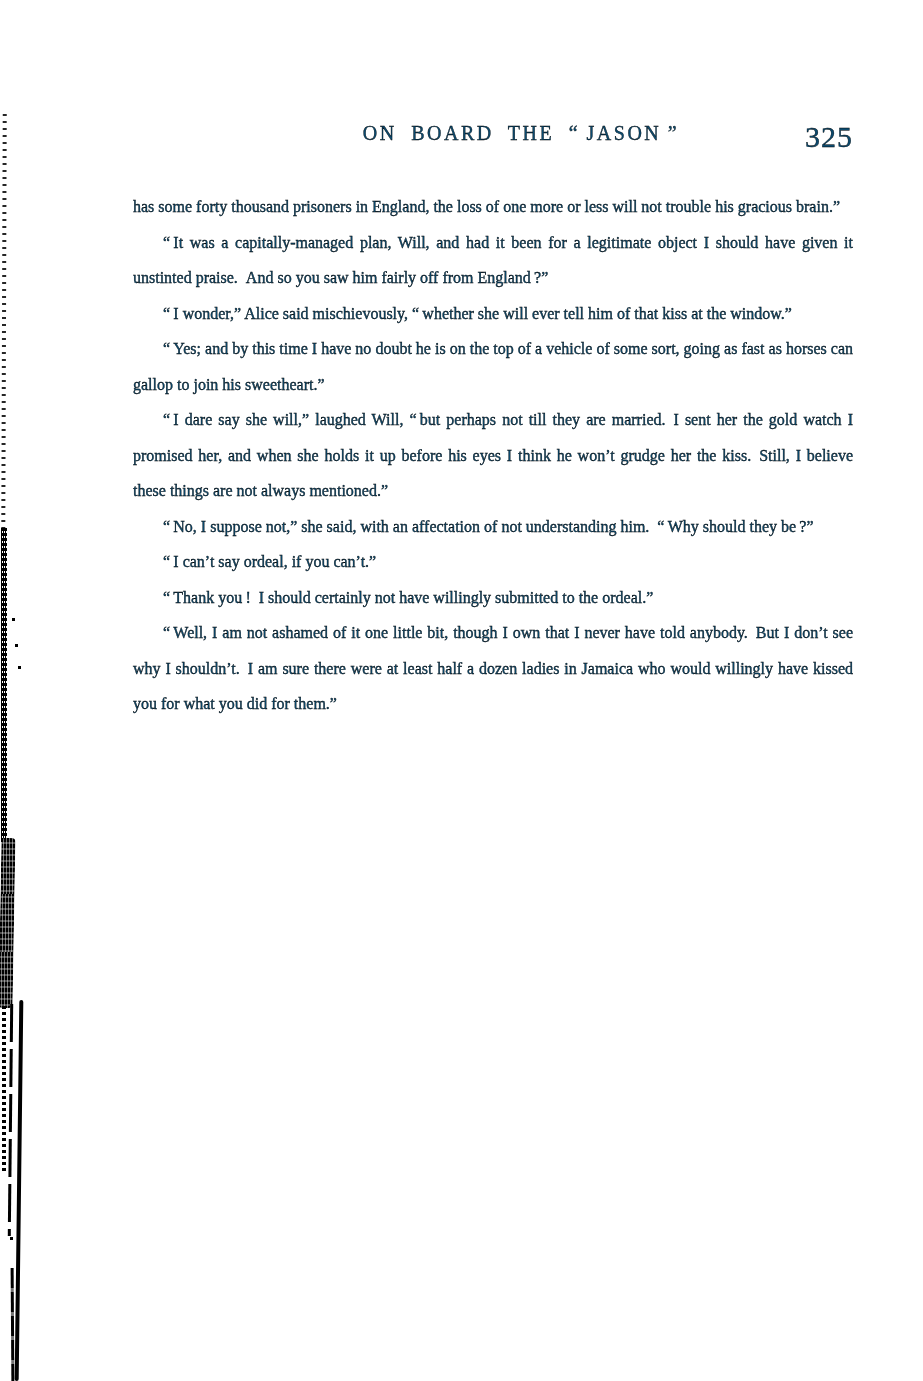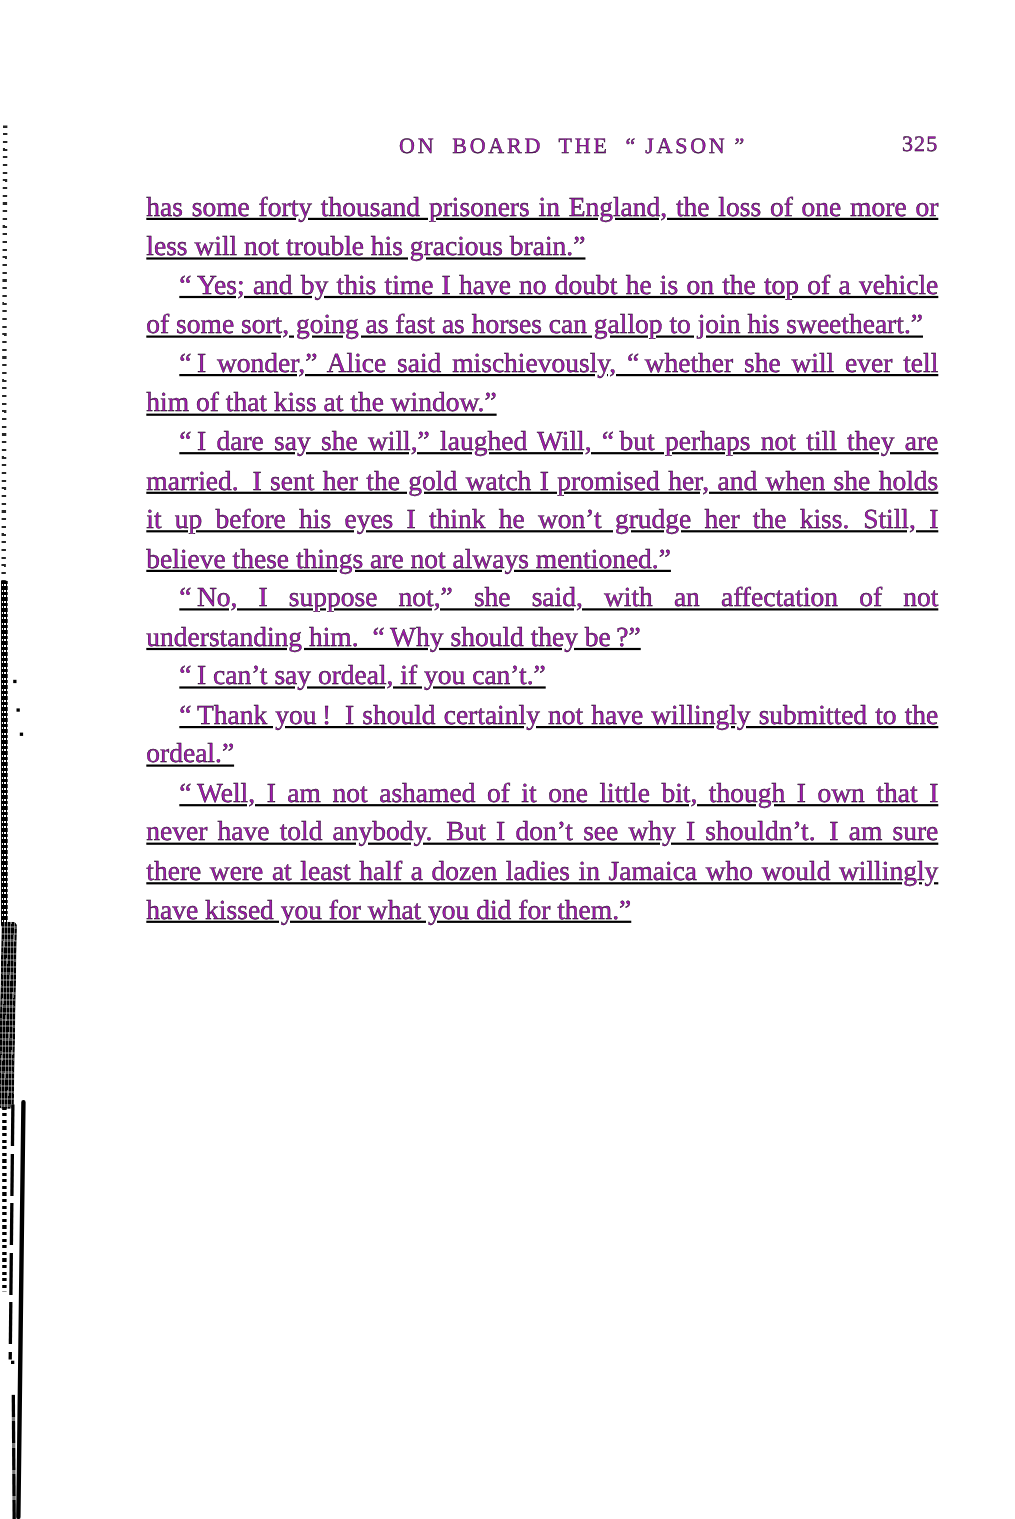--- a/index.html
+++ b/index.html
@@ -7,21 +7,21 @@
     padding: 0;
     background: #ffffff;
   }
   .page {
     position: relative;
     width: 923px;
     height: 1381px;
     background: #ffffff;
     overflow: hidden;
     font-family: "Liberation Serif", "DejaVu Serif", serif;
-    color: #a21caf;
+    color: #0c4a6e;
     -webkit-text-stroke: 0.35px #000000;
   }
 
   
   .page-header {
     position: absolute;
     top: 120px;
     left: 133px;
     width: 720px;
     height: 34px;
@@ -35,35 +35,34 @@
     transform: translateX(28px);
     font-size: 20px;
     letter-spacing: 2.5px;
     word-spacing: 7px;
     white-space: nowrap;
   }
   .page-number {
     position: absolute;
     right: 0;
     top: 0;
-    font-size: 20px;
+    font-size: 30px;
     letter-spacing: 1px;
     margin-left: 36px;
   }
 
   
   .text-block {
     position: absolute;
-    top: 171px;
+    top: 189px;
     left: 133px;
     width: 720px;
-    font-size: 25px;
+    font-size: 16px;
     line-height: 35.5px;
     text-align: justify;
-    text-decoration: underline;
   }
   .text-block p {
     margin: 0;
     text-indent: 30px;
   }
   .text-block p.noindent {
     text-indent: 0;
   }
 
   
@@ -131,22 +130,23 @@
   <div class="artifact art-line-right"></div>
   <div class="artifact art-dots"></div>
 
   <div class="page-header">
     <div class="running-title">ON BOARD THE “ JASON ”</div>
     <div class="page-number">325</div>
   </div>
 
   <div class="text-block">
     <p class="noindent">has some forty thousand prisoners in England, the loss of one more or less will not trouble his gracious brain.”</p>
+    <p>“ It was a capitally-managed plan, Will, and had it been for a legitimate object I should have given it unstinted praise. And so you saw him fairly off from England ?”</p>
+    <p>“ I wonder,” Alice said mischievously, “ whether she will ever tell him of that kiss at the window.”</p>
     <p>“ Yes; and by this time I have no doubt he is on the top of a vehicle of some sort, going as fast as horses can gallop to join his sweetheart.”</p>
-    <p>“ I wonder,” Alice said mischievously, “ whether she will ever tell him of that kiss at the window.”</p>
     <p>“ I dare say she will,” laughed Will, “ but perhaps not till they are married. I sent her the gold watch I promised her, and when she holds it up before his eyes I think he won’t grudge her the kiss. Still, I believe these things are not always mentioned.”</p>
     <p>“ No, I suppose not,” she said, with an affectation of not understanding him. “ Why should they be ?”</p>
     <p>“ I can’t say ordeal, if you can’t.”</p>
     <p>“ Thank you ! I should certainly not have willingly submitted to the ordeal.”</p>
     <p>“ Well, I am not ashamed of it one little bit, though I own that I never have told anybody. But I don’t see why I shouldn’t. I am sure there were at least half a dozen ladies in Jamaica who would willingly have kissed you for what you did for them.”</p>
   </div>
 
 </div>
 
 </body></html>

